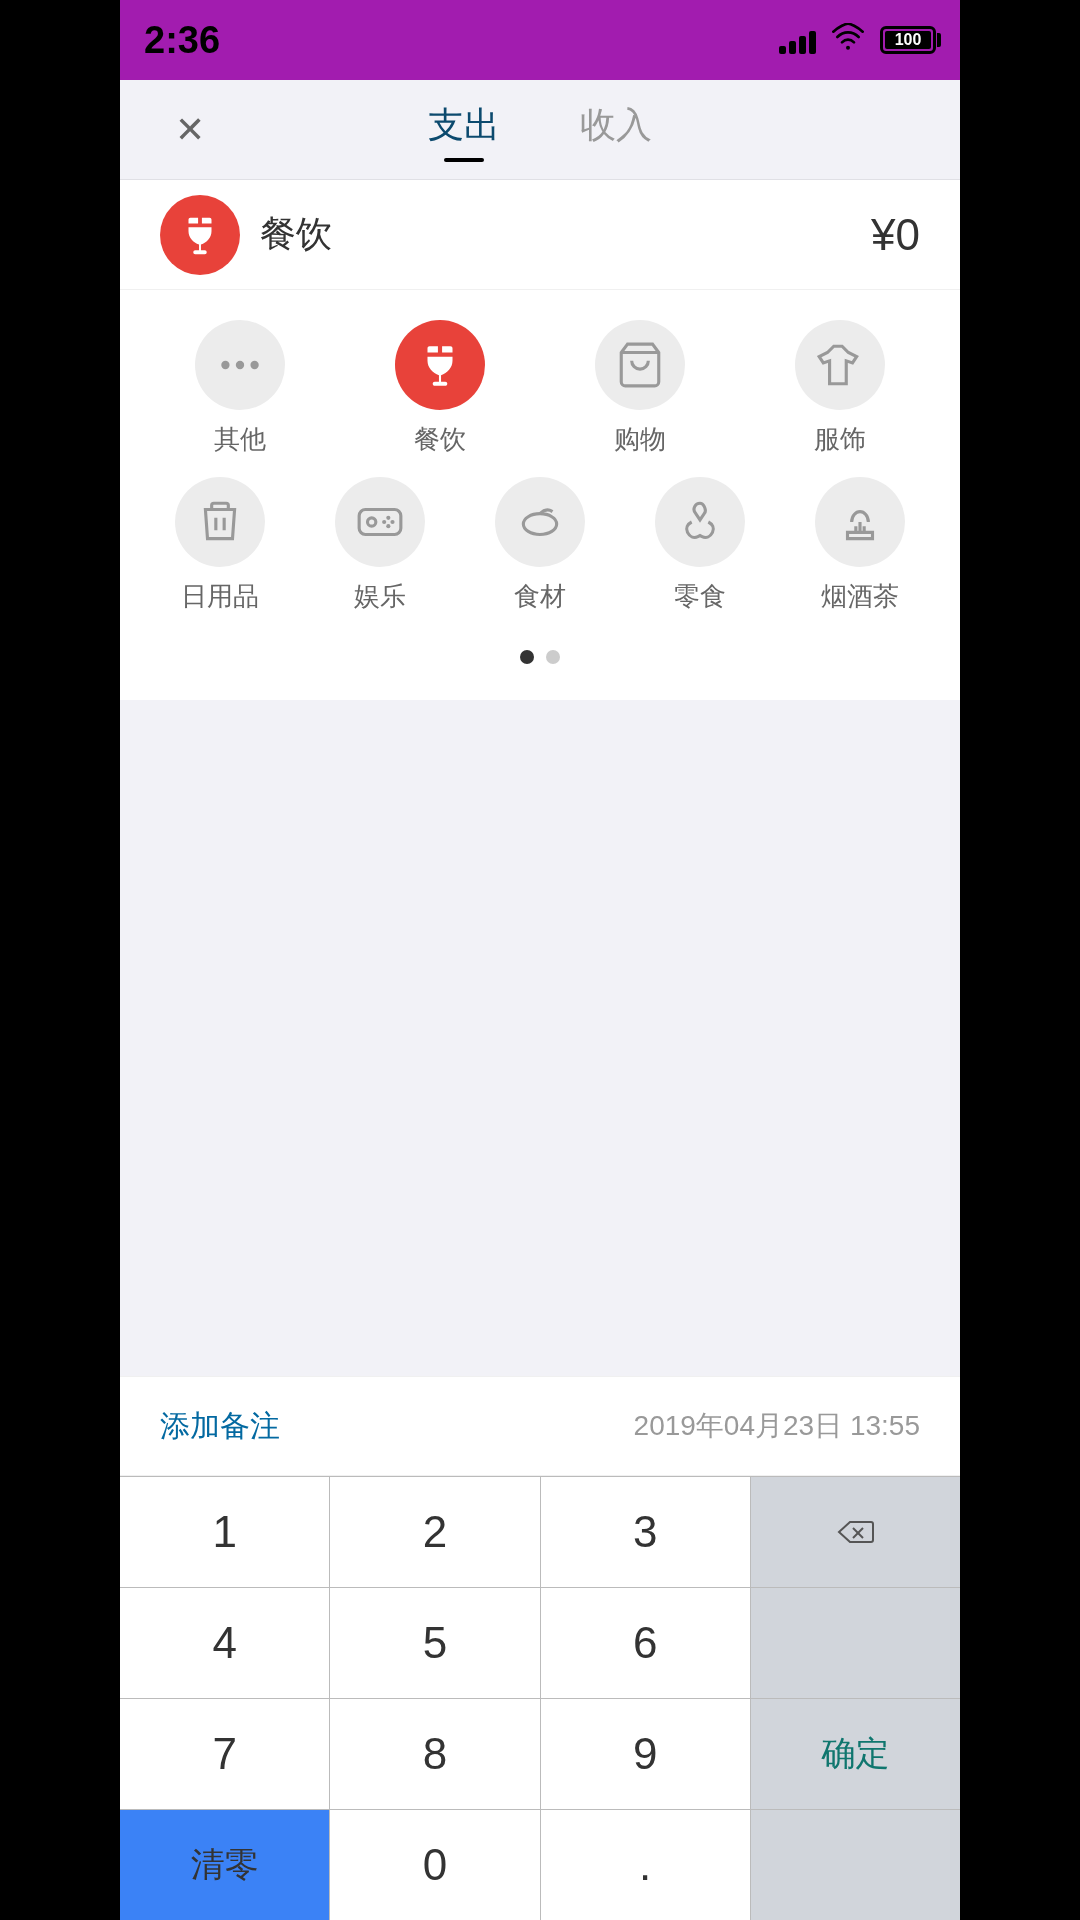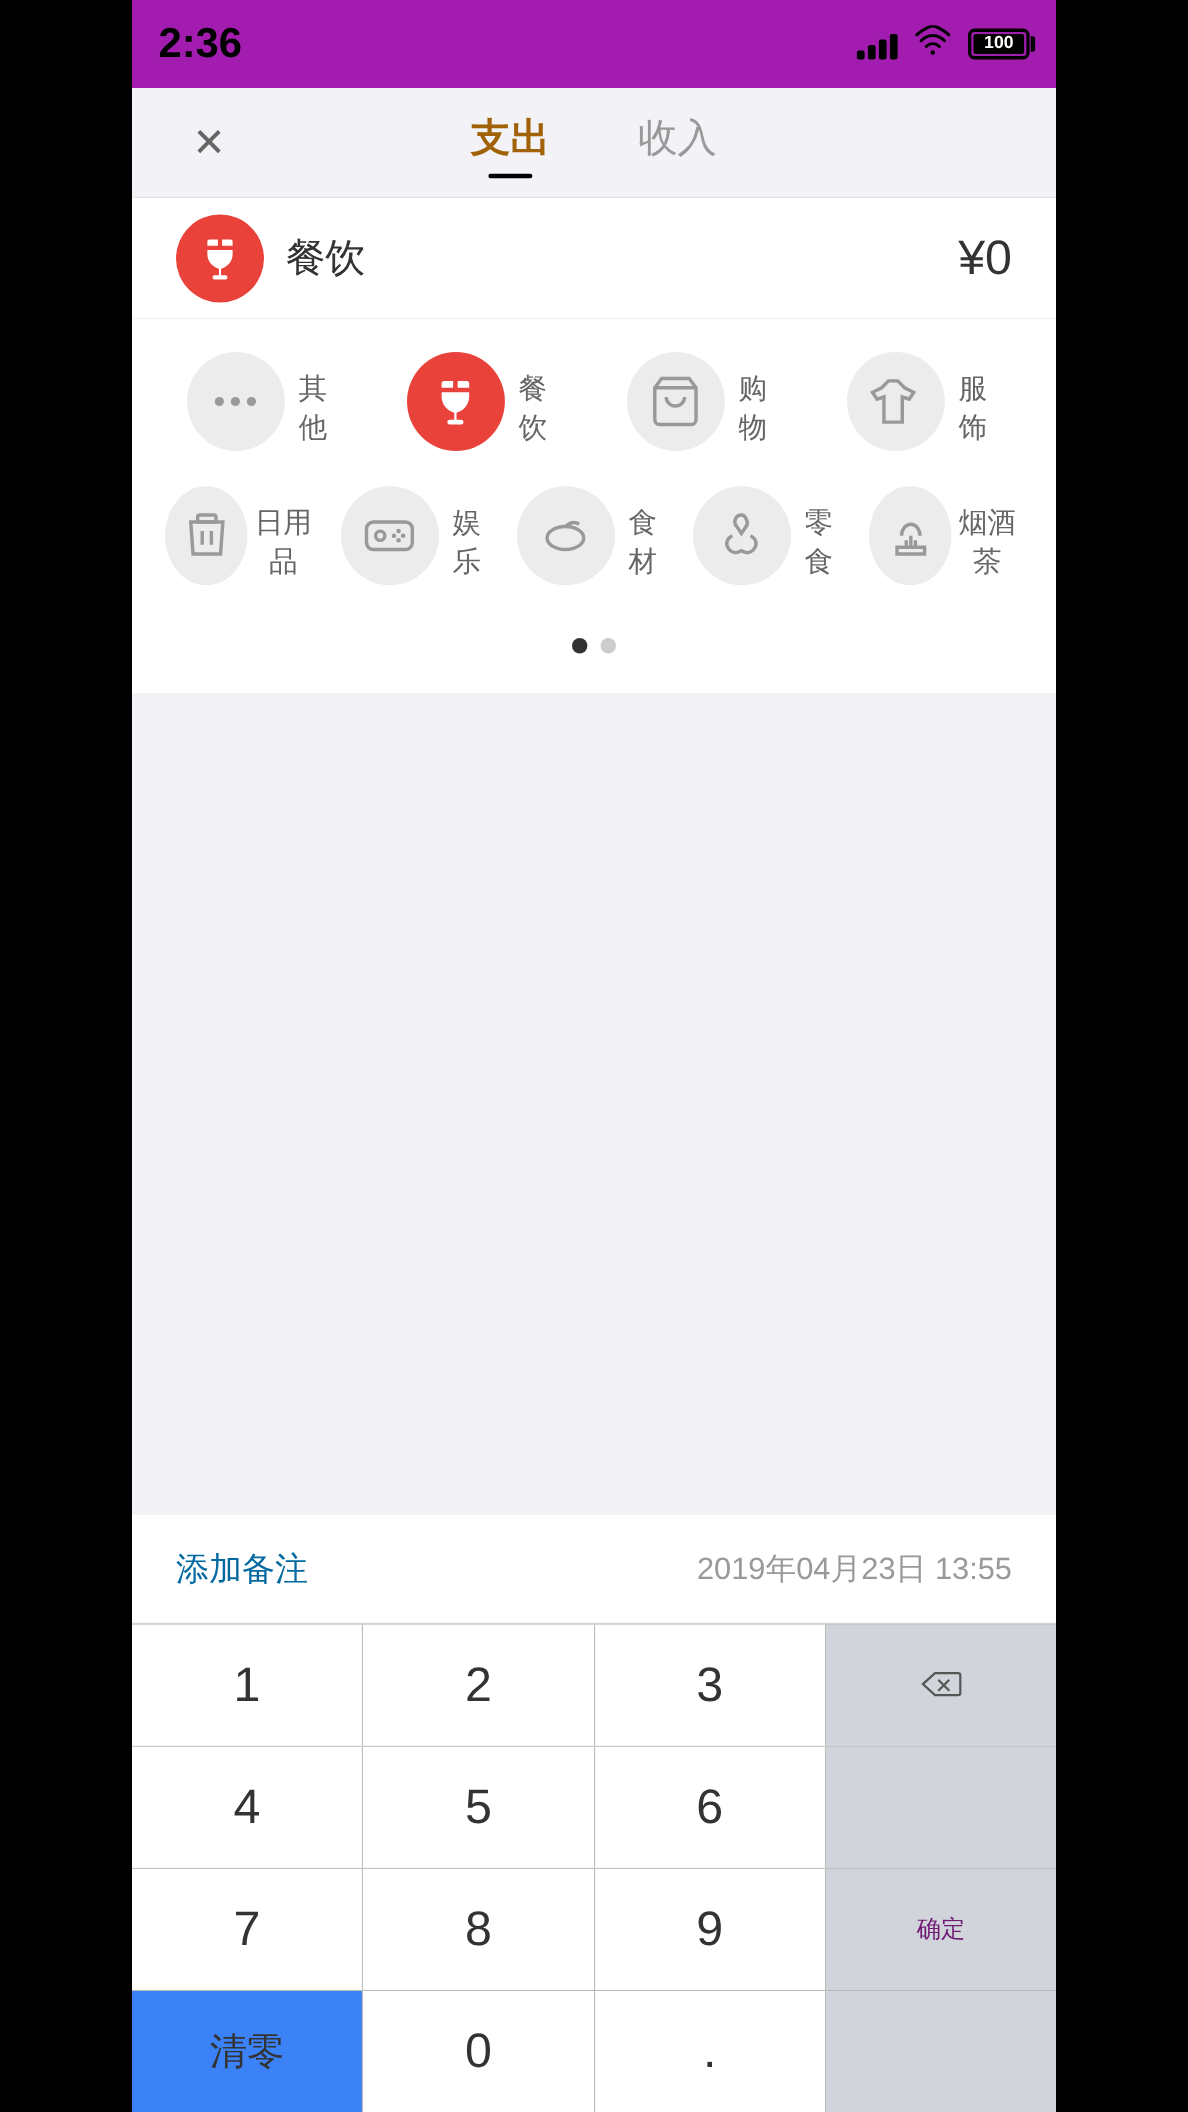--- a/index.html
+++ b/index.html
@@ -137,22 +137,22 @@
 
     .tab {
       font-size: 36px;
       color: #999;
       padding-bottom: 8px;
       cursor: pointer;
       position: relative;
     }
 
     .tab.active {
-      color: #a16207;
-      font-weight: 700;
+      color: #0c4a6e;
+      font-weight: 400;
     }
 
     .tab.active::after {
       content: '';
       position: absolute;
       bottom: -4px;
       left: 50%;
       transform: translateX(-50%);
       width: 40px;
       height: 4px;
@@ -210,20 +210,21 @@
     }
 
     .category-row {
       display: flex;
       justify-content: space-around;
       margin-bottom: 20px;
     }
 
     .category-item {
       display: flex;
+      flex-direction: column;
       align-items: center;
       width: 140px;
       cursor: pointer;
     }
 
     .category-item-icon {
       width: 90px;
       height: 90px;
       background: #ececec;
       border-radius: 50%;
@@ -328,22 +329,22 @@
     .key:last-child {
       border-right: none;
     }
 
     .key.gray {
       background: #d1d5db;
     }
 
     .key.confirm {
       background: #d1d5db;
-      font-size: 22px;
-      color: #701a75;
+      font-size: 34px;
+      color: #0f766e;
       font-weight: 500;
     }
 
     .key.clear {
       background: #3b82f6;
       font-size: 34px;
       color: #333;
     }
   </style>
 </head>

